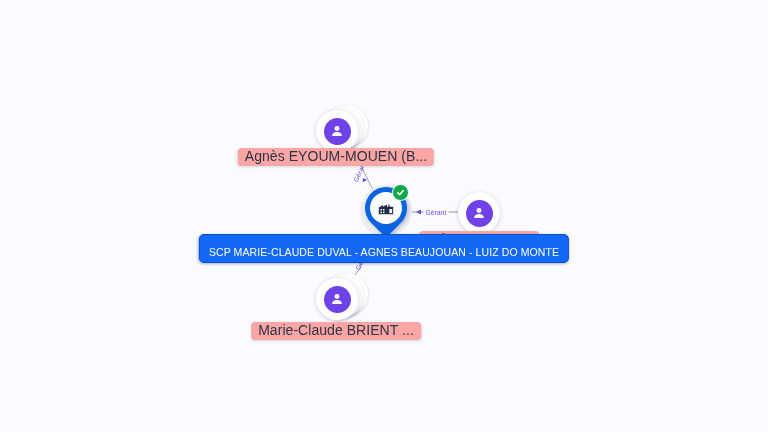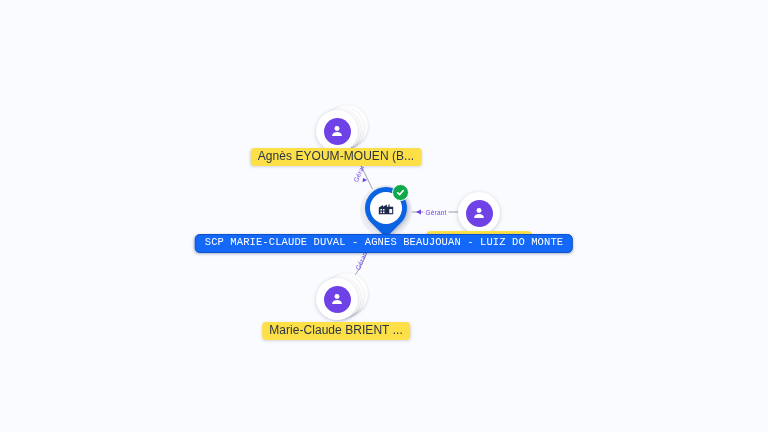--- a/index.html
+++ b/index.html
@@ -70,24 +70,24 @@
     display: flex;
     align-items: center;
     justify-content: center;
   }
   .avatar-inner svg { display: block; }
 
   
   .node-label {
     position: absolute;
     transform: translateX(-50%);
-    background: #fde047;
+    background: #fca5a5;
     border-radius: 4px;
     padding: 3px 7px 4px 7px;
-    font-size: 12px;
+    font-size: 14px;
     line-height: 11px;
     color: #2b3445;
     white-space: nowrap;
     box-shadow: 0 1px 3px rgba(40,50,90,0.18);
     letter-spacing: 0.05px;
   }
 
   
   .pin-halo {
     position: absolute;
@@ -143,25 +143,24 @@
   
   .company-label {
     position: absolute;
     transform: translateX(-50%);
     background: #1368f7;
     border: 1.5px solid #0b50c8;
     border-radius: 5px;
     color: #ffffff;
     font-size: 10.5px;
     line-height: 12px;
-    padding: 1px 9px 4px 9px;
+    padding: 11px 9px 4px 9px;
     white-space: nowrap;
     letter-spacing: 0.1px;
     box-shadow: 0 1px 3px rgba(10,40,110,0.35);
-    font-family: Liberation Mono, monospace;
   }
 
   
   .edge-label {
     position: absolute;
     font-size: 6.5px;
     line-height: 8px;
     color: #6f42e8;
     white-space: nowrap;
     letter-spacing: 0.2px;

